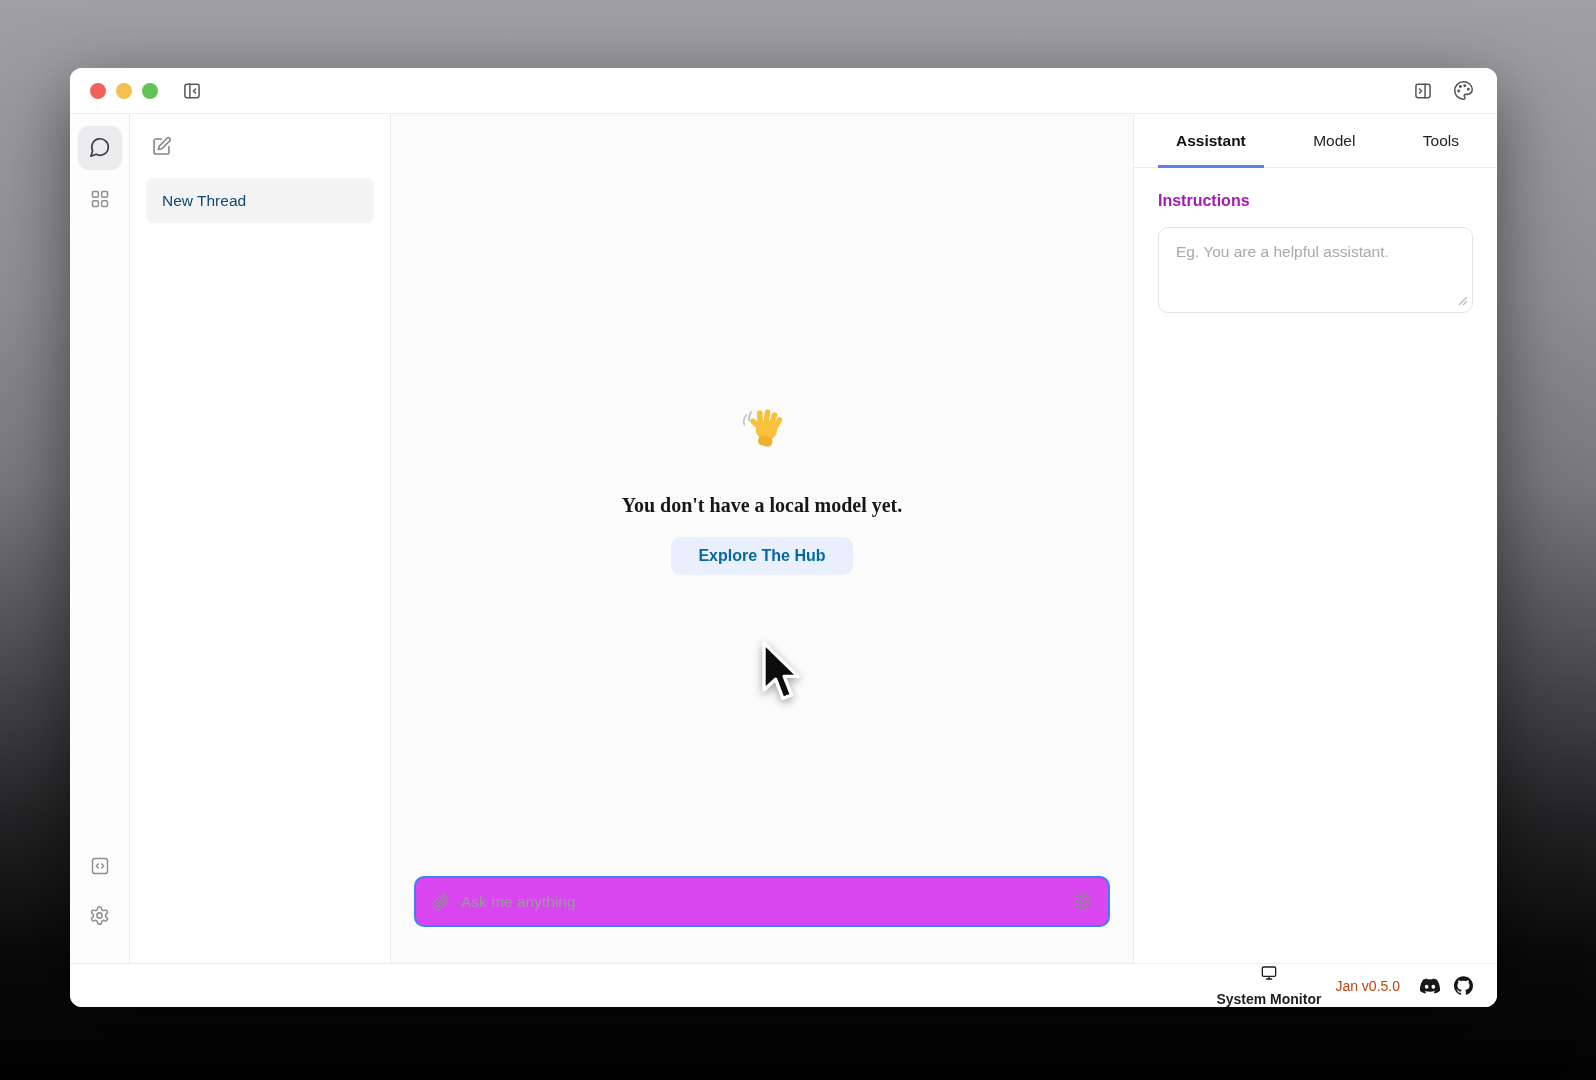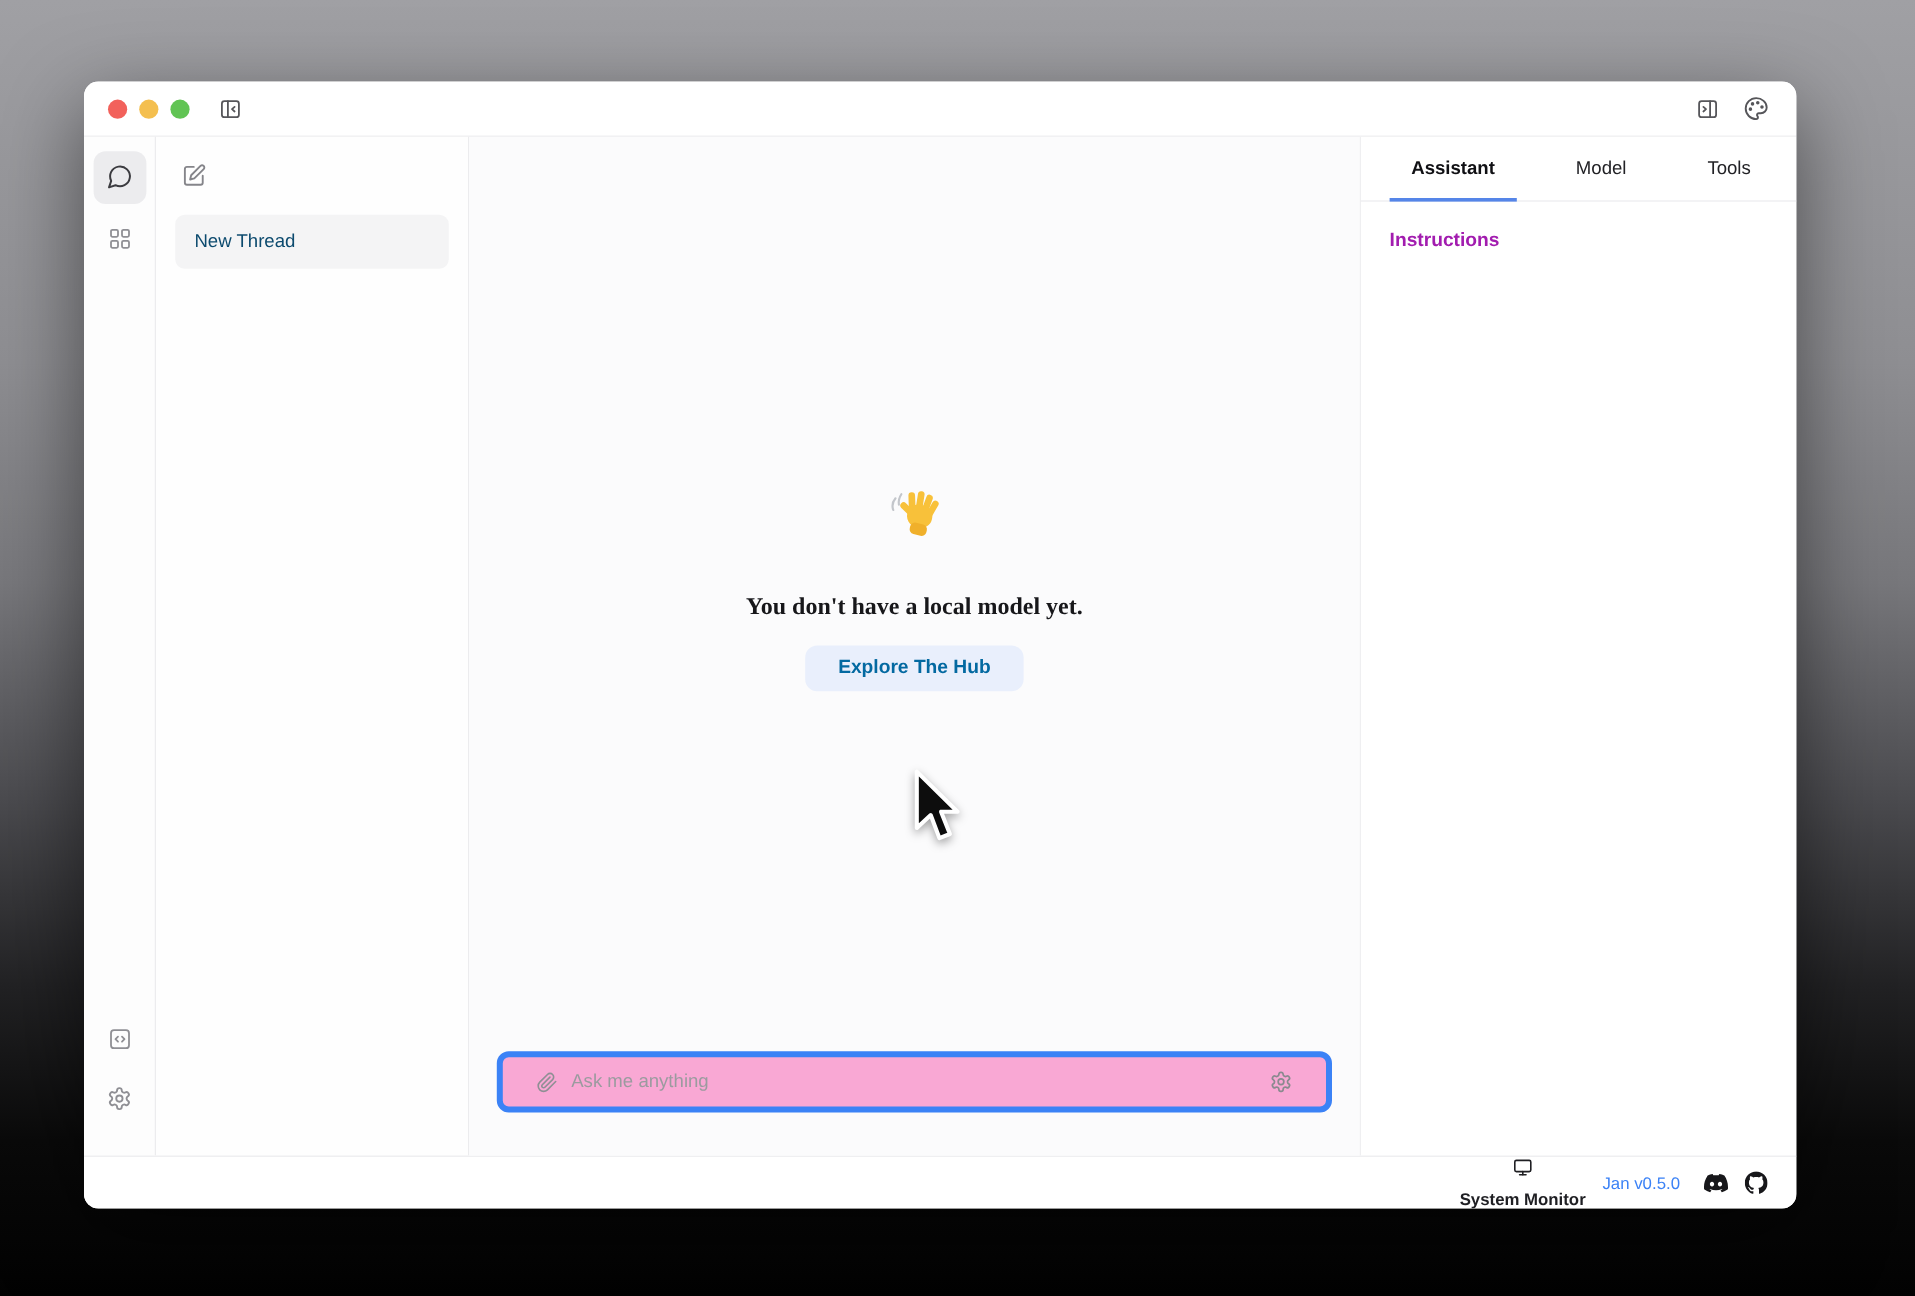--- a/index.html
+++ b/index.html
@@ -40,22 +40,22 @@
   .thread-item { margin-top:17px; height:45px; background:#f4f4f5; border-radius:8px; display:flex; align-items:center;
                  padding:0 16px; font-size:15.5px; font-weight:500; color:#0c4a6e; cursor:pointer; }
   
   .main { flex:1; background:#fbfbfc; position:relative; }
   .empty-state { position:absolute; top:290px; left:0; right:0; text-align:center; }
   .wave { display:inline-block; }
   .empty-msg { margin-top:38px; font-size:20px; font-weight:600; color:#17171a;font-family:Liberation Serif, serif; }
   .cta { margin-top:20px; display:inline-block; background:#e9effc; color:#0369a1; font-weight:700;
          font-size:16px; border:none; border-radius:10px; height:38px; padding:0 27px; cursor:pointer;
          font-family:"Liberation Sans", sans-serif; }
-  .composer { position:absolute; left:23px; right:23px; bottom:36px; height:51px; background:#f9a8d4;
-              border:5px solid #3b82f6; border-radius:10px; display:flex; align-items:center; padding:0 28px; }
+  .composer { position:absolute; left:23px; right:23px; bottom:36px; height:51px; background:#d946ef;
+              border:2px solid #3b82f6; border-radius:10px; display:flex; align-items:center; padding:0 16px; }
   .composer .clip { color:#8f8f94; display:flex; }
   .composer input { flex:1; border:none; outline:none; background:transparent; margin-left:11px;
                     font-size:15.5px; color:#333; font-family:"Liberation Sans", sans-serif; }
   .composer input::placeholder { color:#9b9b9f; }
   .composer .gear { color:#8a8a8f; display:flex; background:none; border:none; cursor:pointer; }
   
   .rpanel { width:364px; flex:0 0 364px; background:#fff; display:flex; flex-direction:column; }
   .tabs { height:54px; flex:0 0 54px; border-bottom:1px solid #ececee; display:flex; align-items:stretch;
           justify-content:space-between; padding:0 20px 0 24px; }
   .tab { position:relative; display:flex; align-items:center; padding:0 18px; font-size:15.5px; color:#222226; cursor:pointer; }
@@ -65,21 +65,21 @@
   .rp-label { font-size:16px; font-weight:700; color:#a21caf; }
   .ta-wrap { position:relative; margin-top:17px; }
   textarea { width:100%; height:86px; border:1px solid #e3e3e6; border-radius:10px; padding:15px 17px;
              font-size:15.5px; font-family:"Liberation Sans", sans-serif; color:#333; resize:none; outline:none; }
   textarea::placeholder { color:#a8a8ad; }
   .grip { position:absolute; right:5px; bottom:7px; color:#b8b8bc; pointer-events:none; }
   
   .statusbar { height:44px; flex:0 0 44px; border-top:1px solid #ececee; background:#fff;
                display:flex; align-items:center; justify-content:flex-end; padding:0 24px; gap:14px; }
   .sysmon { display:flex; align-items:center; gap:7px; font-size:14px; font-weight:600; color:#1f1f23; cursor:pointer;flex-direction:column; }
-  .version { font-size:14px; color:#3b82f6; margin-right:6px; }
+  .version { font-size:14px; color:#c2410c; margin-right:6px; }
   .sb-icon { color:#17171a; display:flex; cursor:pointer; }
   
   .cursor { position:absolute; left:688px; top:572px; filter:drop-shadow(0 3px 4px rgba(0,0,0,.35)); }
 </style>
 </head>
 <body>
 
 <div class="window">
 
   <div class="titlebar">
@@ -208,20 +208,28 @@
     </div>
 
     <div class="rpanel" style="border-left:1px solid #ececee;">
       <div class="tabs">
         <span class="tab active">Assistant</span>
         <span class="tab">Model</span>
         <span class="tab">Tools</span>
       </div>
       <div class="rp-body">
         <div class="rp-label">Instructions</div>
+        <div class="ta-wrap">
+          <textarea placeholder="Eg. You are a helpful assistant." style=""></textarea>
+          <span class="grip">
+            <svg width="10" height="10" viewBox="0 0 10 10">
+                <path d="M9 1 1 9 M9 5 5 9" stroke="currentColor" stroke-width="1.2" fill="none"></path>
+              </svg>
+          </span>
+        </div>
       </div>
     </div>
   </div>
 
   <div class="statusbar">
     <span class="sysmon">
       <span>
         <svg width="16" height="16" viewBox="0 0 24 24" fill="none" stroke="currentColor" stroke-width="2" stroke-linecap="round" stroke-linejoin="round">
             <rect width="20" height="14" x="2" y="3" rx="2"></rect>
             <line x1="8" x2="16" y1="21" y2="21"></line>

